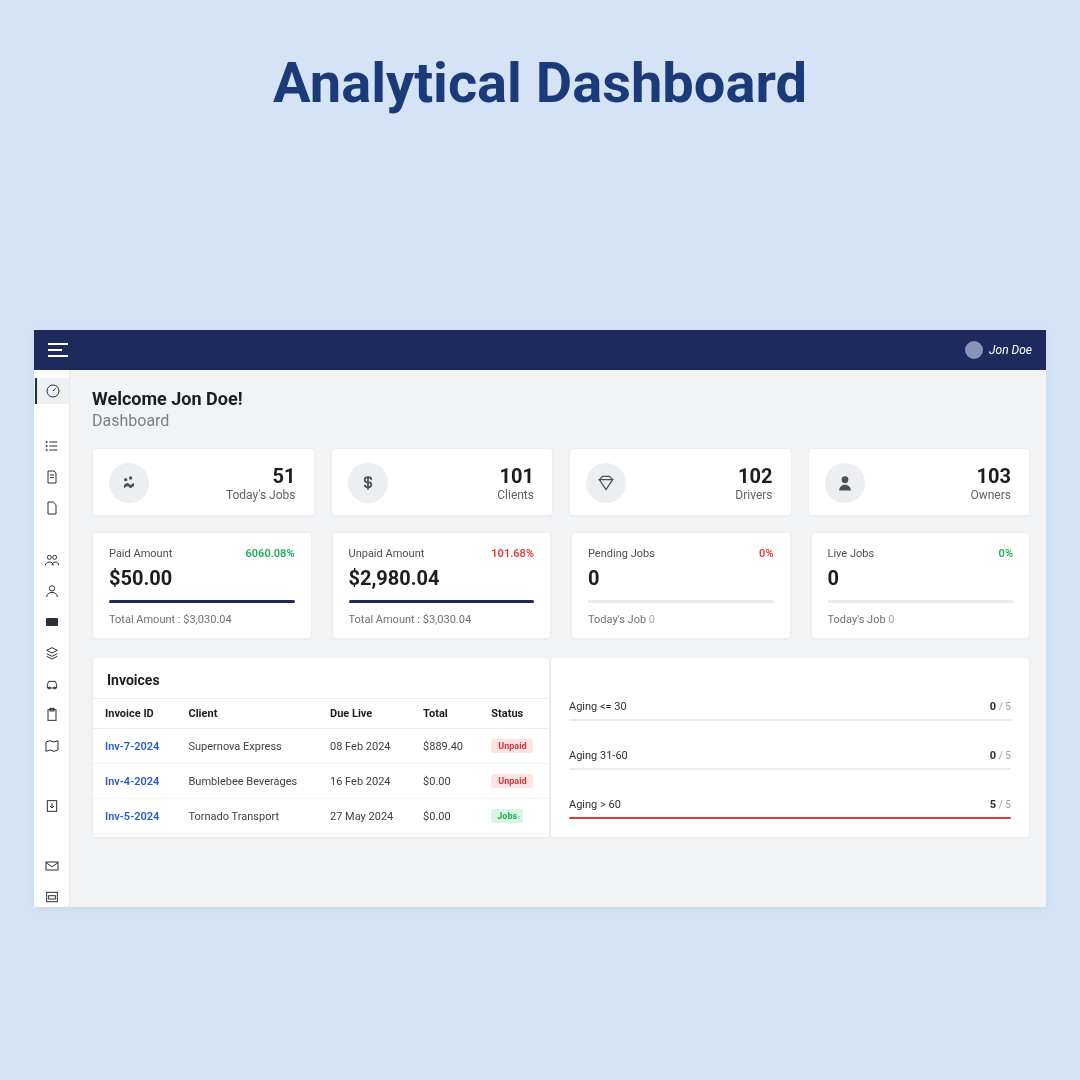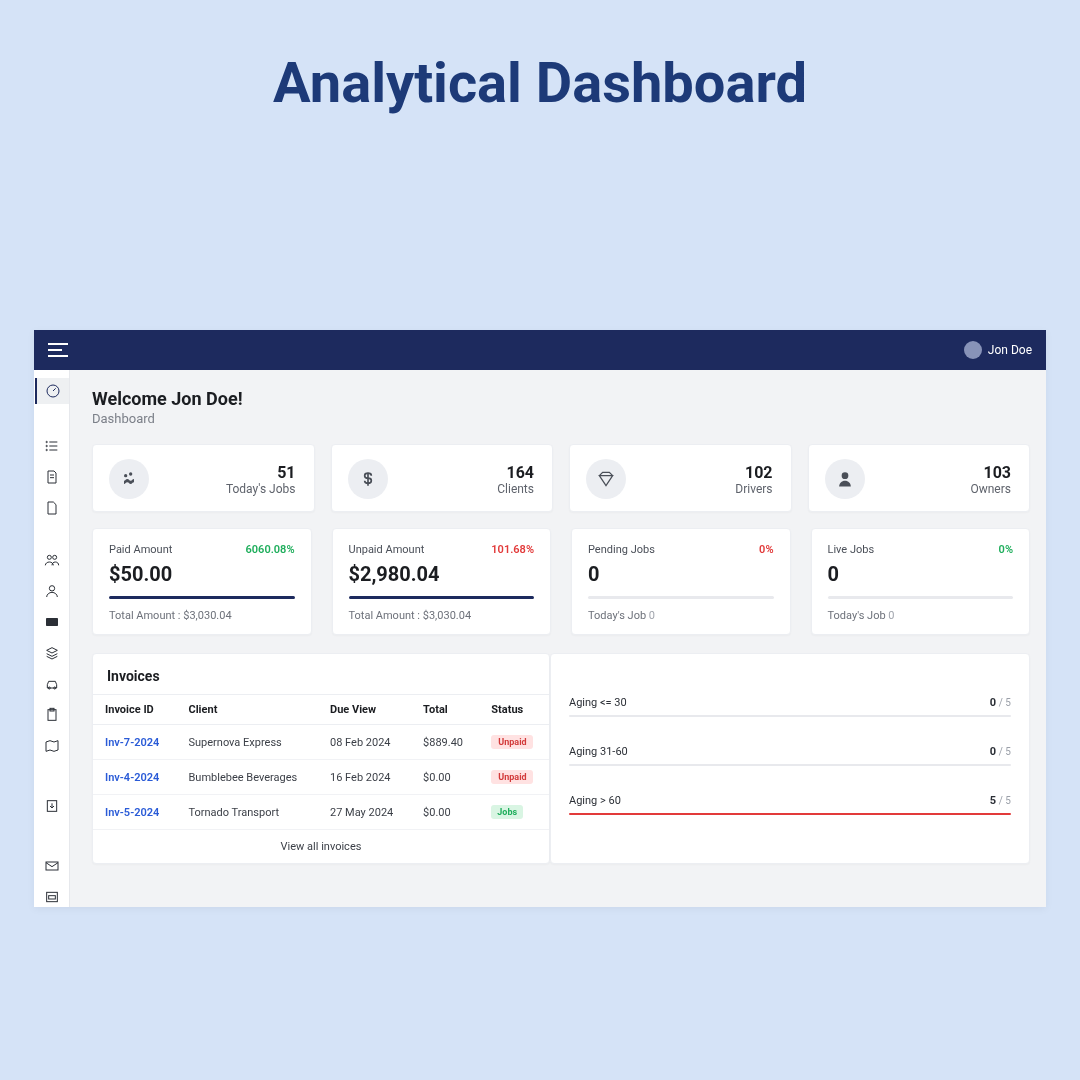--- a/index.html
+++ b/index.html
@@ -32,21 +32,21 @@
     align-items: center;
     justify-content: space-between;
     padding: 0 14px;
     color: #fff;
   }
   .hamburger { width: 20px; height: 14px; display: flex; flex-direction: column; justify-content: space-between; cursor: pointer; }
   .hamburger span { height: 2px; background: #fff; display: block; }
   .hamburger span:nth-child(1){ width: 20px;}
   .hamburger span:nth-child(2){ width: 14px;}
   .hamburger span:nth-child(3){ width: 20px;}
-  .user-chip { display: flex; align-items: center; gap: 6px; font-size: 12px; }
+  .user-chip { display: flex; align-items: center; gap: 6px; font-size: 12px; font-style: italic; }
   .avatar-sm { width: 18px; height: 18px; border-radius: 50%; background: #8893b8; }
 
   .body-row { display: flex; }
   .sidebar {
     width: 36px;
     background: #fff;
     border-right: 1px solid #e6e8ec;
     padding-top: 8px;
     display: flex;
     flex-direction: column;
@@ -67,40 +67,40 @@
     color: #1d2a5e;
   }
   .side-gap { height: 10px; }
   .side-gap-lg { height: 18px; }
 
   .main {
     flex: 1;
     padding: 18px 16px 22px 22px;
   }
   .welcome { font-size: 18px; font-weight: 700; color: #1b1d21; }
-  .crumb { font-size: 13px; color: #7b7f88; margin-top: 2px; }
+  .crumb { font-size: 16px; color: #7b7f88; margin-top: 2px; }
 
   .cards-row { display: flex; gap: 16px; margin-top: 18px; }
   .stat-card {
     flex: 1;
     background: #fff;
     border: 1px solid #eceef2;
     border-radius: 4px;
     padding: 14px 18px 12px 16px;
     display: flex; justify-content: space-between; align-items: center;
     box-shadow: 0 1px 2px rgba(0,0,0,0.03);
   }
   .stat-ico {
     width: 40px; height: 40px; border-radius: 50%;
     background: #eceef2; display:flex; align-items:center; justify-content:center;
     color: #4a4f58;
   }
   .stat-ico svg { width: 20px; height: 20px; fill: currentColor; }
   .stat-right { text-align: right; }
-  .stat-num { font-size: 16px; font-weight: 700; color: #1b1d21; }
+  .stat-num { font-size: 20px; font-weight: 700; color: #1b1d21; }
   .stat-lbl { font-size: 12px; color: #5f636c; }
 
   .metrics-row { display: flex; gap: 20px; margin-top: 16px; }
   .metric-card {
     flex: 1;
     background: #fff;
     border: 1px solid #eceef2;
     border-radius: 4px;
     padding: 14px 16px 12px 16px;
     box-shadow: 0 1px 2px rgba(0,0,0,0.03);
@@ -277,21 +277,21 @@
             <div class="stat-lbl">Today's Jobs</div>
           </div>
         </div>
         <div class="stat-card">
           <div class="stat-ico">
             <svg viewBox="0 0 24 24">
                 <path d="M12 4v16M16 8c0-2-2-3-4-3s-4 1-4 3 2 3 4 3 4 1 4 3-2 3-4 3-4-1-4-3" stroke="#4a4f58" stroke-width="2" fill="none"></path>
               </svg>
           </div>
           <div class="stat-right">
-            <div class="stat-num">164</div>
+            <div class="stat-num">101</div>
             <div class="stat-lbl">Clients</div>
           </div>
         </div>
         <div class="stat-card">
           <div class="stat-ico">
             <svg viewBox="0 0 24 24">
                 <path d="M4 8h16l-8 12z" stroke="#4a4f58" stroke-width="1.5" fill="none"></path>
                 <path d="M4 8l4-4h8l4 4" stroke="#4a4f58" stroke-width="1.5" fill="none"></path>
               </svg>
           </div>
@@ -362,21 +362,21 @@
       </div>
 
       <div class="bottom-row">
         <div class="panel invoices-panel">
           <div class="panel-title">Invoices</div>
           <table class="tbl">
             <thead>
                 <tr>
               <th>Invoice ID</th>
               <th>Client</th>
-              <th>Due View</th>
+              <th>Due Live</th>
               <th>Total</th>
               <th>Status</th>
             </tr>
               </thead>
             <tbody id="inv-body">
                 <tr>
                   <td><span class="inv-link">Inv-7-2024</span></td>
                   <td>Supernova Express</td>
                   <td>08 Feb 2024</td>
                   <td>$889.40</td>
@@ -391,21 +391,20 @@
                 </tr>
                 <tr>
                   <td><span class="inv-link">Inv-5-2024</span></td>
                   <td>Tornado Transport</td>
                   <td>27 May 2024</td>
                   <td>$0.00</td>
                   <td><span class="badge badge-paid">Jobs</span></td>
                 </tr>
               </tbody>
           </table>
-          <div class="view-all">View all invoices</div>
         </div>
 
         <div class="panel aging-panel">
           <div id="aging-body">
               <div class="aging-item">
                 <div class="aging-top">
                   <span>Aging &lt;= 30</span>
                   <span class="aging-val">0 <span class="tot">/ 5</span></span>
                 </div>
                 <div class="aging-bar">

